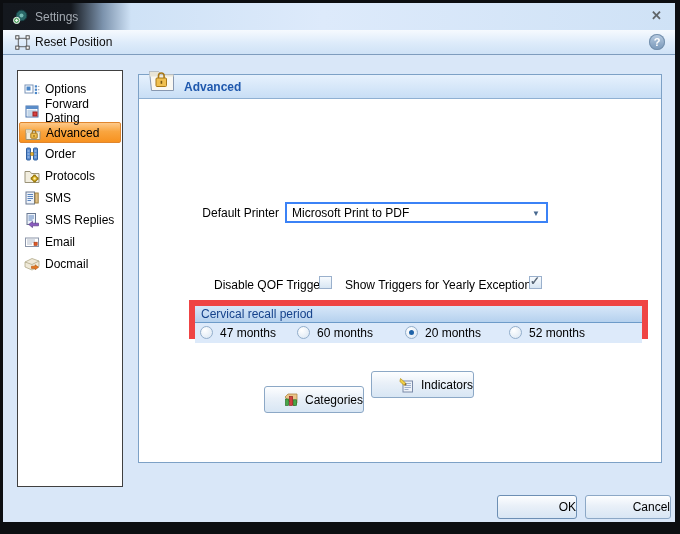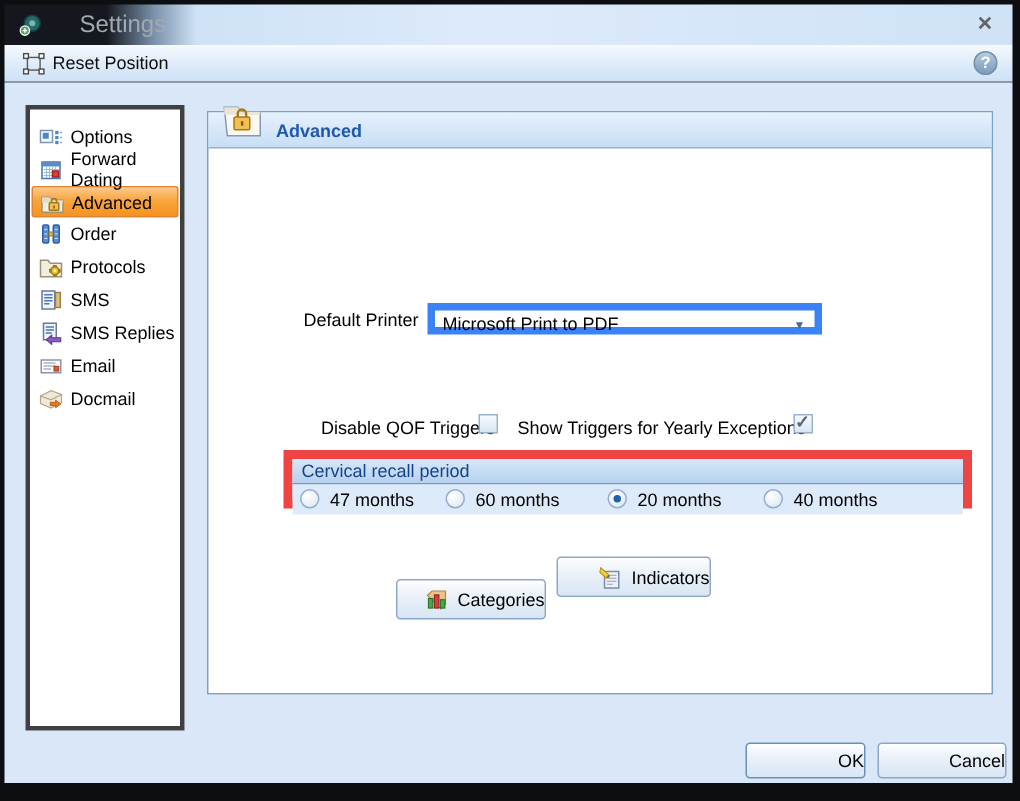--- a/index.html
+++ b/index.html
@@ -3,54 +3,54 @@
 <meta charset="utf-8">
 <style>
   html,body{margin:0;padding:0;background:#0c0e11;}
   .win{position:relative;width:680px;height:534px;background:#0c0e11;font-family:"Liberation Sans",sans-serif;overflow:hidden;}
 
   
   .titlebar{position:absolute;left:3px;top:3px;width:672px;height:27px;
     background:linear-gradient(90deg,#14181e 0px,#15191f 68px,#7c93ad 100px,#cfe2f6 128px,#ddeafb 320px,#cfe2f6 672px);
     display:flex;align-items:center;}
   .titlebar .app-ico{margin-left:9px;width:16px;height:16px;flex:0 0 auto;}
-  .title-text{color:#a3a9b1;font-size:16px;margin-left:25px;}
+  .title-text{color:#a3a9b1;font-size:12px;margin-left:7px;}
   .close-btn{position:absolute;right:13px;top:5px;color:#5f6569;font-size:13px;font-weight:bold;cursor:default;line-height:16px;}
 
   
   .toolbar{position:absolute;left:3px;top:30px;width:672px;height:25px;box-sizing:border-box;
     background:linear-gradient(#f6fafe,#ddeBFA 55%,#cfe2f6);border-bottom:1px solid #7e9cbd;
     display:flex;align-items:center;}
   .reset-btn{display:flex;align-items:center;gap:5px;margin-left:7px;font-size:12px;color:#0e0e0e;padding:2px 5px;border-radius:2px;}
   .help-btn{position:absolute;right:10px;top:4px;width:16px;height:16px;border-radius:50%;
     background:linear-gradient(#bccfe4,#8aa6c4 70%,#7e9cbd);color:#fff;font-size:11px;font-weight:bold;
     text-align:center;line-height:16px;box-shadow:inset 0 0 0 1px #7490ad;}
 
   
   .client{position:absolute;left:3px;top:55px;width:672px;height:467px;background:#d9e7f8;}
 
   
   .sidebar{position:absolute;left:14px;top:15px;width:106px;height:417px;background:#fff;
-    border:3px solid #404040;box-sizing:border-box;padding-top:7px;}
+    border:1px solid #404040;box-sizing:border-box;padding-top:7px;}
   .side-item{display:flex;align-items:center;gap:5px;height:22px;padding-left:5px;margin:0 1px;
     font-size:12px;color:#000;box-sizing:border-box;}
   .side-item svg{flex:0 0 auto;}
   .side-item.selected{background:linear-gradient(#fdc98a,#f9a53f 45%,#f79220);
     border:1px solid #e0862e;border-radius:2px;height:21px;}
 
   
   .panel{position:absolute;left:135px;top:19px;width:524px;height:389px;background:#fff;
     border:1px solid #7da1c6;box-sizing:border-box;}
   .panel-header{position:absolute;left:0;top:0;width:100%;height:24px;box-sizing:border-box;
     background:linear-gradient(#e6f1fd,#c8def5);border-bottom:1px solid #8fb0d2;}
   .panel-title{position:absolute;left:45px;top:5px;font-size:12px;font-weight:bold;color:#1f58ad;}
   .header-ico{position:absolute;left:9px;top:-7px;}
 
   .printer-label{position:absolute;left:0;top:131px;width:140px;text-align:right;font-size:12px;color:#000;}
-  .combo{position:absolute;left:146px;top:127px;width:263px;height:21px;border:5px solid #3b82f6;
+  .combo{position:absolute;left:146px;top:127px;width:263px;height:21px;border:2px solid #3b82f6;
     background:#fff;font-size:12px;line-height:19px;padding-left:5px;box-sizing:border-box;color:#000;}
   .combo-arrow{position:absolute;right:6px;top:5px;font-size:8px;color:#47688f;line-height:10px;}
 
   .cb-label{position:absolute;font-size:12px;color:#000;top:203px;}
   .checkbox{position:absolute;top:201px;width:13px;height:13px;border:1px solid #9ab0cc;
     background:linear-gradient(#f8fbfe,#d8e6f3);box-sizing:border-box;}
   .checkbox .mark{display:none;position:absolute;left:0px;top:-3px;font-size:12px;font-weight:bold;color:#5a6878;}
   .checkbox.checked .mark{display:block;}
 
   .recall-group{position:absolute;left:50px;top:225px;width:459px;height:39px;
@@ -235,21 +235,21 @@
       <div class="recall-group">
         <div class="recall-header">Cervical recall period</div>
         <div class="recall-body">
           <div class="radio" style="left:5px;"></div>
           <span class="radio-label" style="left:25px;">47 months</span>
           <div class="radio" style="left:102px;"></div>
           <span class="radio-label" style="left:122px;">60 months</span>
           <div class="radio checked" style="left:210px;"></div>
           <span class="radio-label" style="left:230px;">20 months</span>
           <div class="radio" style="left:314px;"></div>
-          <span class="radio-label" style="left:334px;">40 months</span>
+          <span class="radio-label" style="left:334px;">52 months</span>
         </div>
       </div>
 
       <div class="btn cat-btn">
         <svg width="16" height="16" viewBox="0 0 16 16">
           <path d="M2 5l3-3h9v9l-3 3z" fill="#eac489" stroke="#b08848" stroke-width="0.8"></path>
           <rect x="2.6" y="7" width="3" height="6.4" fill="#48a848" stroke="#287028" stroke-width="0.7"></rect>
           <rect x="6.6" y="4.6" width="3" height="8.8" fill="#d04040" stroke="#902020" stroke-width="0.7"></rect>
           <rect x="10.6" y="7.8" width="3" height="5.6" fill="#48a848" stroke="#287028" stroke-width="0.7"></rect>
         </svg>

